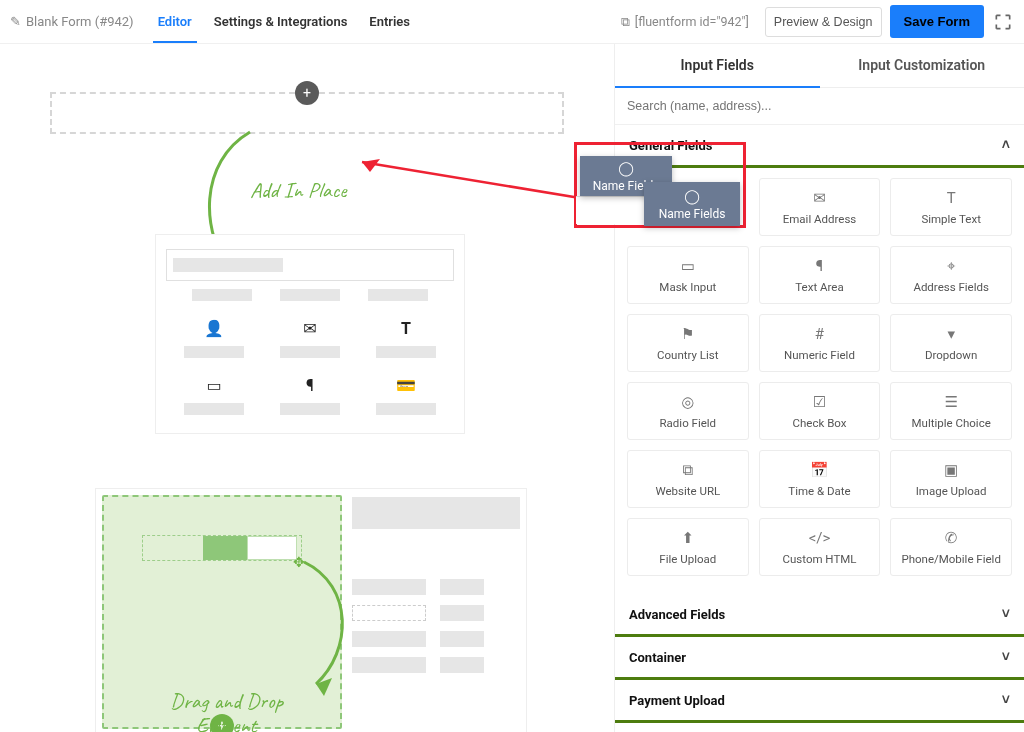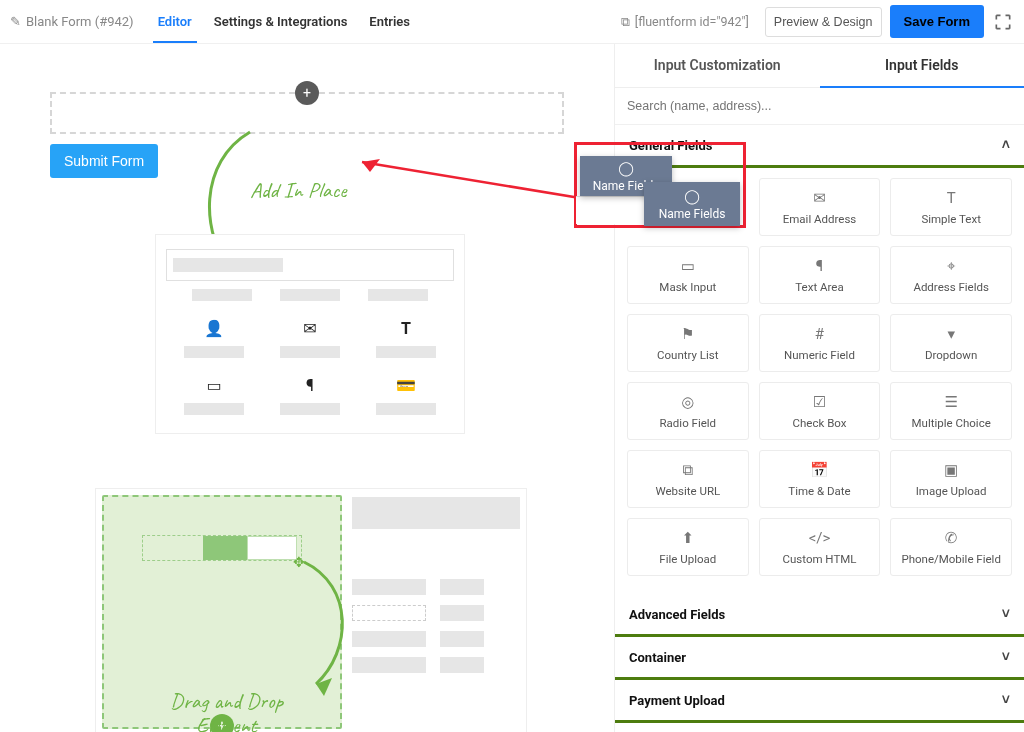--- a/index.html
+++ b/index.html
@@ -103,23 +103,20 @@
     </div>
   </div>
 </div>
 
 <div class="main">
 
   <div class="canvas">
     <div class="dropzone">
       <div class="add-btn">+</div>
     </div>
-    <div class="submit-wrap">
-      <button class="btn-submit">Submit Form</button>
-    </div>
 
     <div class="handwrite hw1">Add In Place</div>
 
     <svg class="svg-over" style="top:78px; left:184px;" width="90" height="170">
       <path d="M66,10 C15,40 15,110 50,155" stroke="#6fb445" stroke-width="3" fill="none"></path>
       <path d="M50,155 l-4,-18 l18,10 z" fill="#6fb445"></path>
     </svg>
 
     <div class="illus1">
       <div class="inp">
@@ -213,22 +210,22 @@
     <div class="ico">◯</div>
     <div>Name Fields</div>
   </div>
   <div class="drag-tile tileB">
     <div class="ico">◯</div>
     <div>Name Fields</div>
   </div>
 
   <div class="sidepanel">
     <div class="sp-tabs">
+      <div class="sp-tab active">Input Fields</div>
       <div class="sp-tab">Input Customization</div>
-      <div class="sp-tab active">Input Fields</div>
     </div>
     <div class="sp-search">
       <input type="text" placeholder="Search (name, address)..." style="">
     </div>
 
     <div class="section-head">
       <span>General Fields</span>
       <span class="chev">˄</span>
     </div>
     <div class="fields-grid" id="general-grid">

